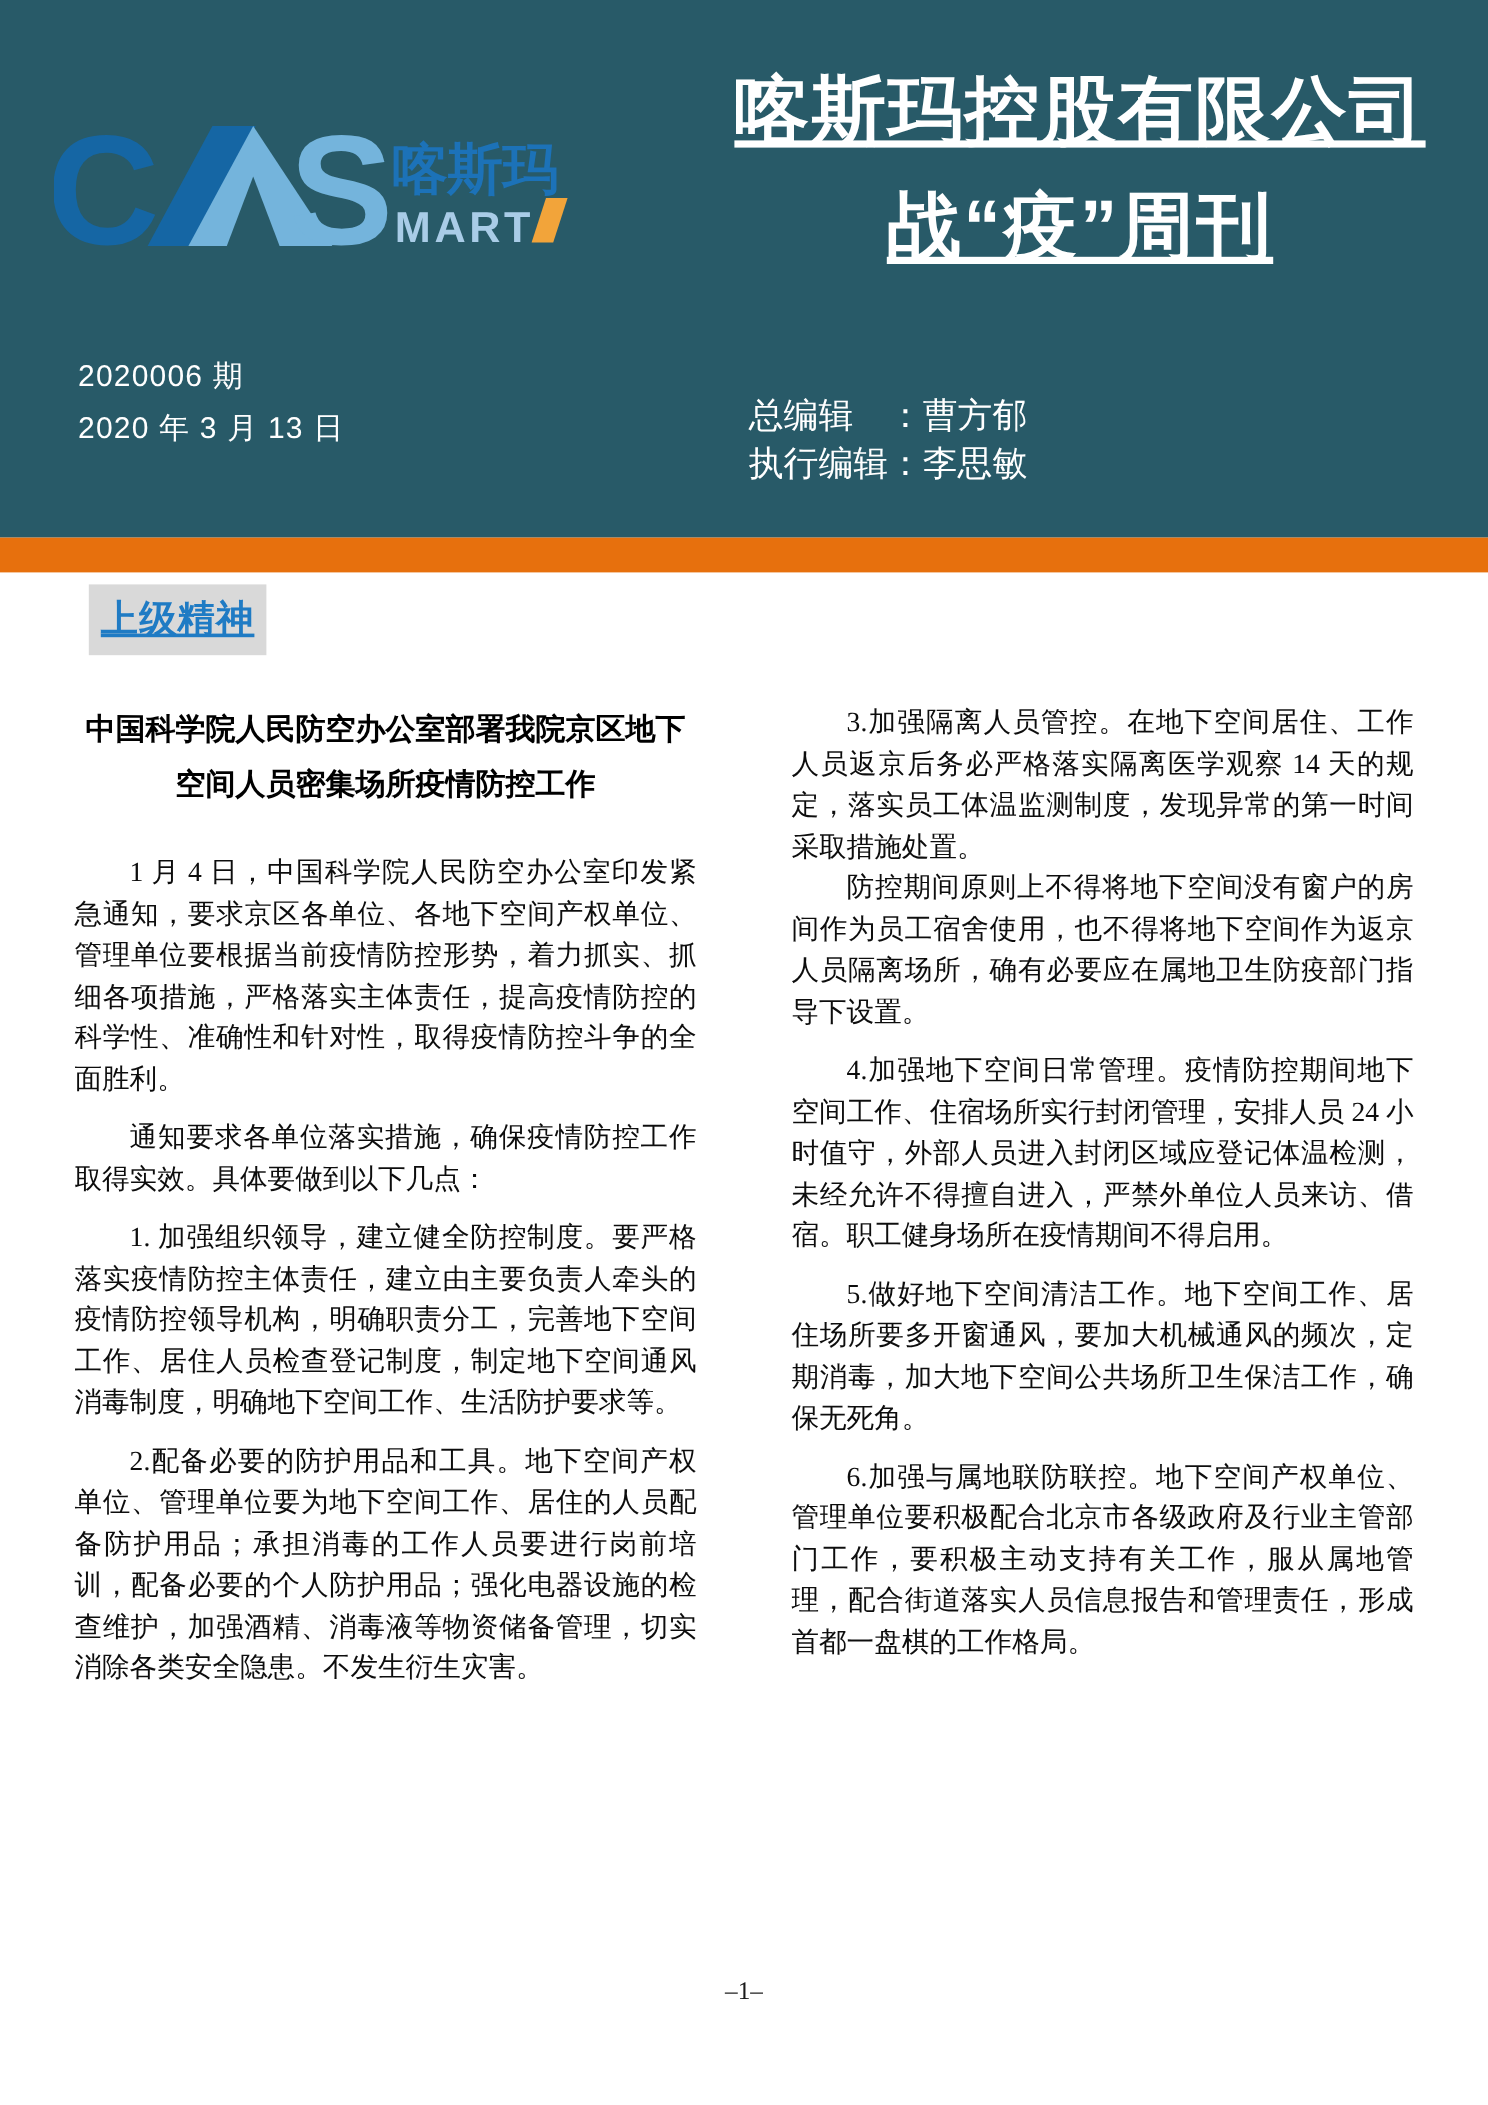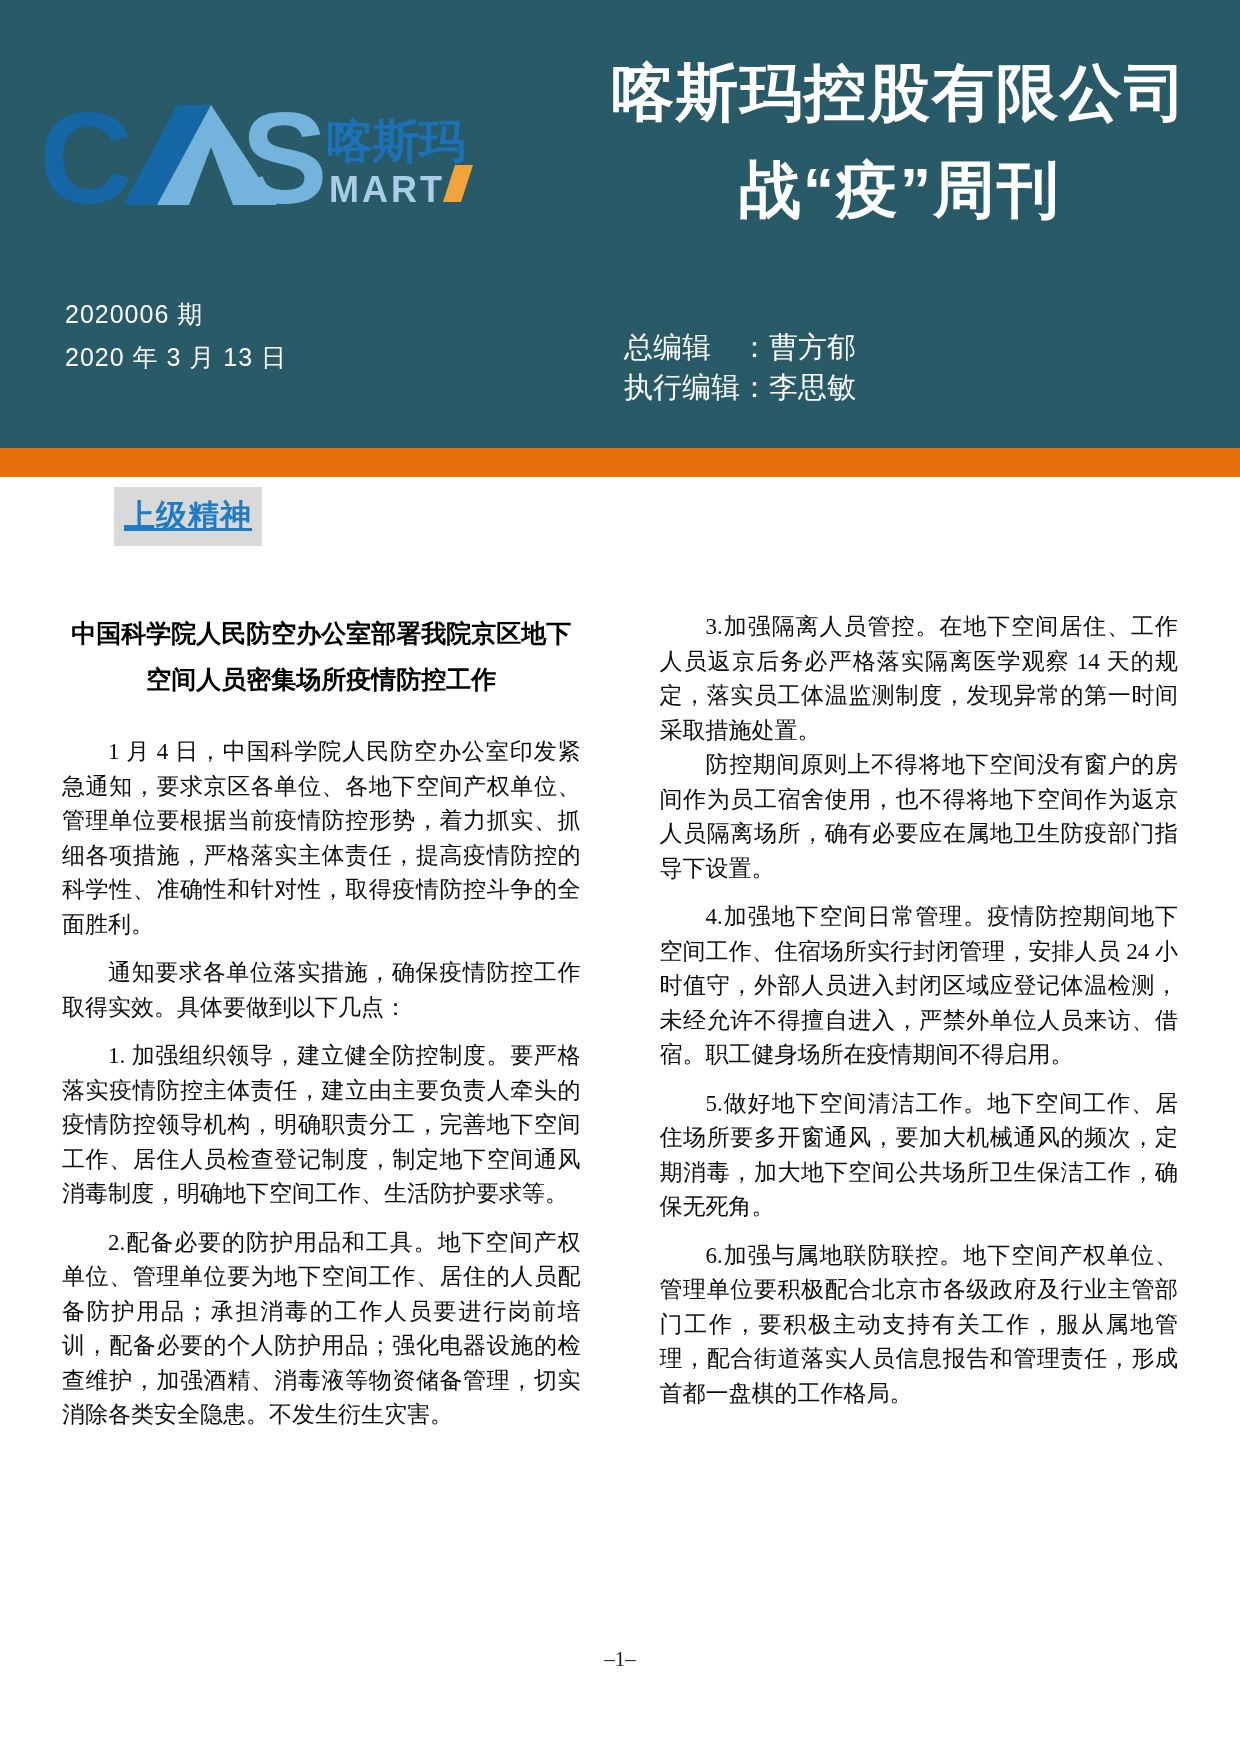--- a/index.html
+++ b/index.html
@@ -19,37 +19,37 @@
     color:#ffffff; font-weight:normal; font-size:25px; line-height:43px;
     letter-spacing:1px;
   }
   .editors-block {
     position:absolute; left:624px; top:327px;
     color:#ffffff; font-size:29px; line-height:40px;
   }
   .masthead {
     position:absolute; left:560px; top:44px; width:680px;
     text-align:center; color:#ffffff; font-weight:bold;
-    font-size:62px; line-height:97px; letter-spacing:2px;
+    font-size:62px; line-height:97px; letter-spacing:2px;text-decoration:underline;
   }
   .orange-bar {
     position:absolute; left:0; top:448px; width:1240px; height:29px;
     background:#E7700D;
   }
   .section-badge {
     position:absolute; left:74px; top:487px;
-    background:#D9D9D9; padding:8px 10px 9px 10px;margin-left:40px;
+    background:#D9D9D9; padding:8px 10px 9px 10px;
   }
   .section-badge .badge-text {
     font-size:31px; font-weight:bold; color:#1F7BC4;
     text-decoration:underline; letter-spacing:1px;
   }
   .columns {
     position:absolute; left:62px; top:585px; width:1116px;
-    display:flex; gap:79px;margin-top:25px;
+    display:flex; gap:79px;
   }
   .col { width:523px; }
   .article-title {
     font-size:25px; font-weight:bold; color:#000000;
     text-align:center; line-height:46px; margin-bottom:33px;
   }
   .col p {
     font-size:23px; line-height:34.5px; color:#0d0d0d;
     text-align:justify; text-indent:2em; margin:0 0 14px 0;font-family:Liberation Serif, serif;
   }

